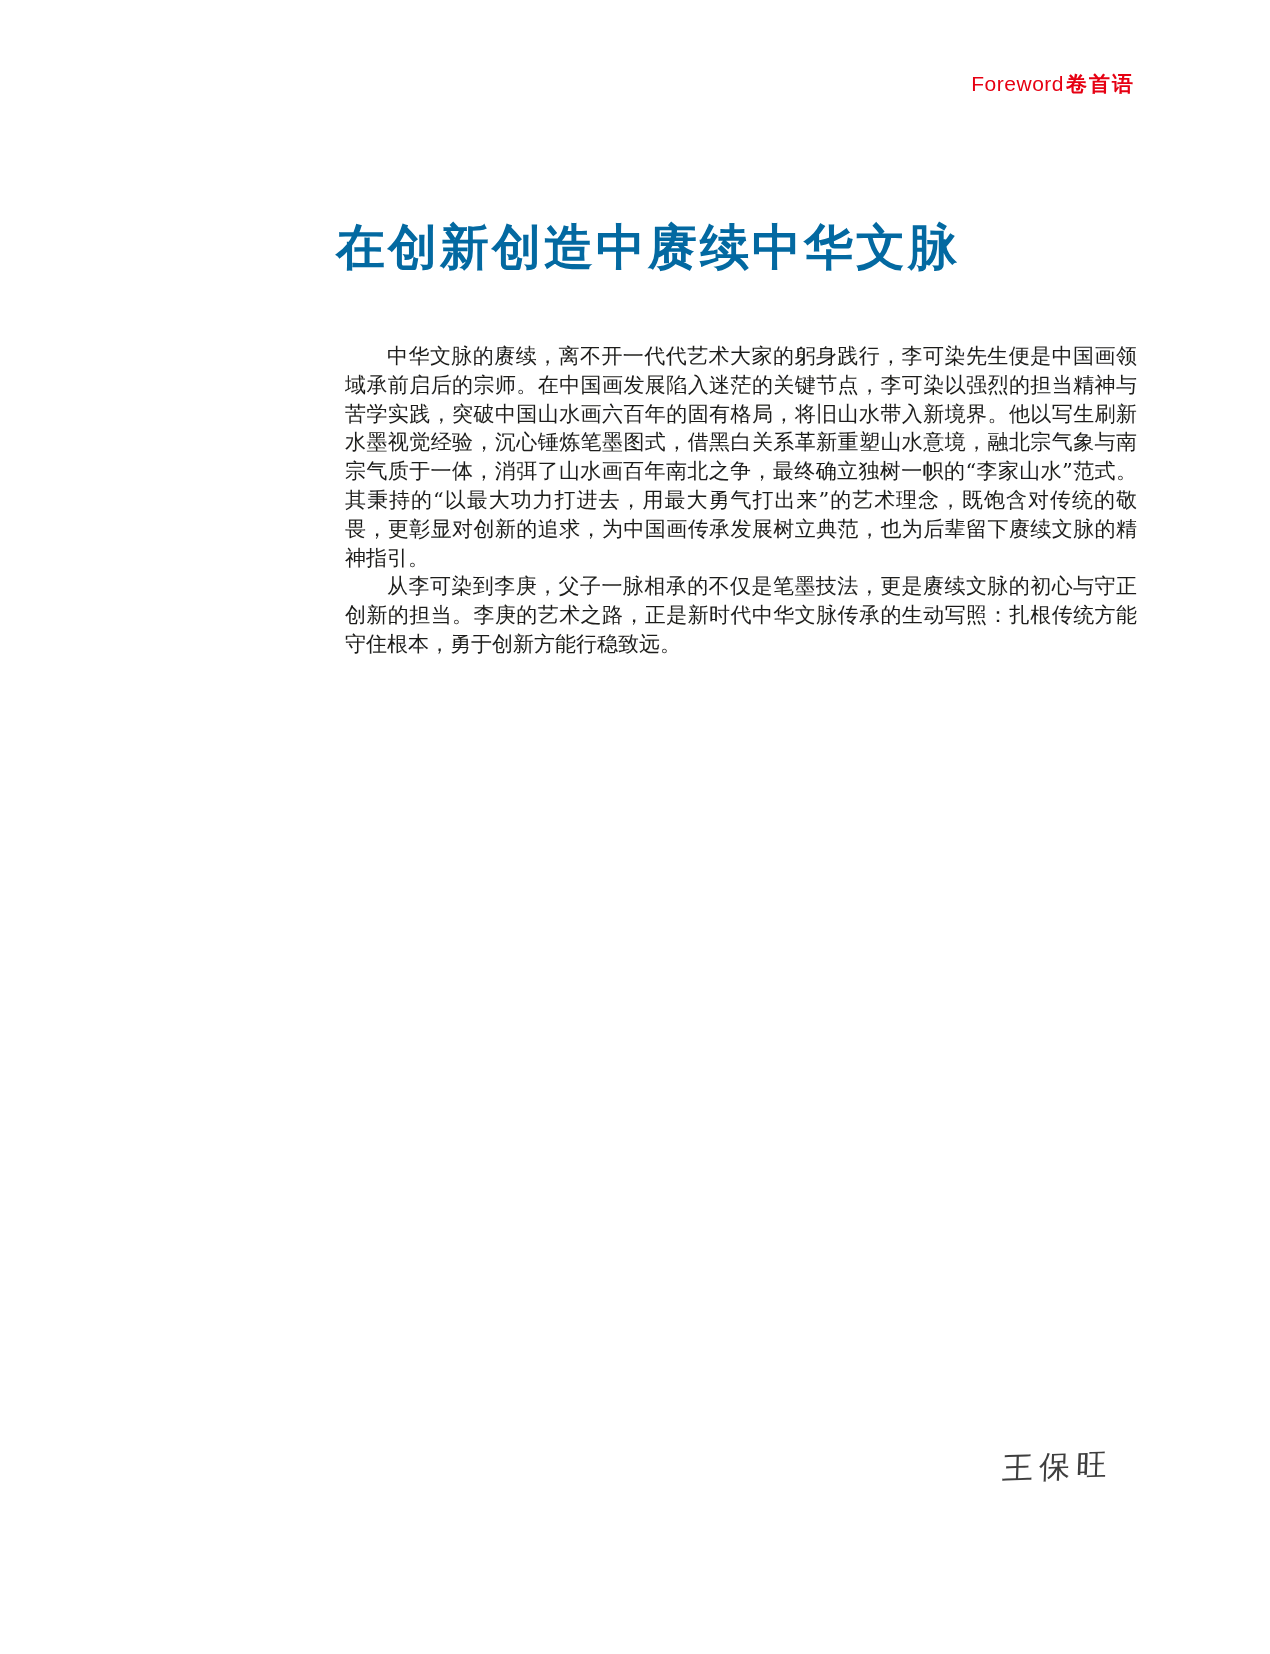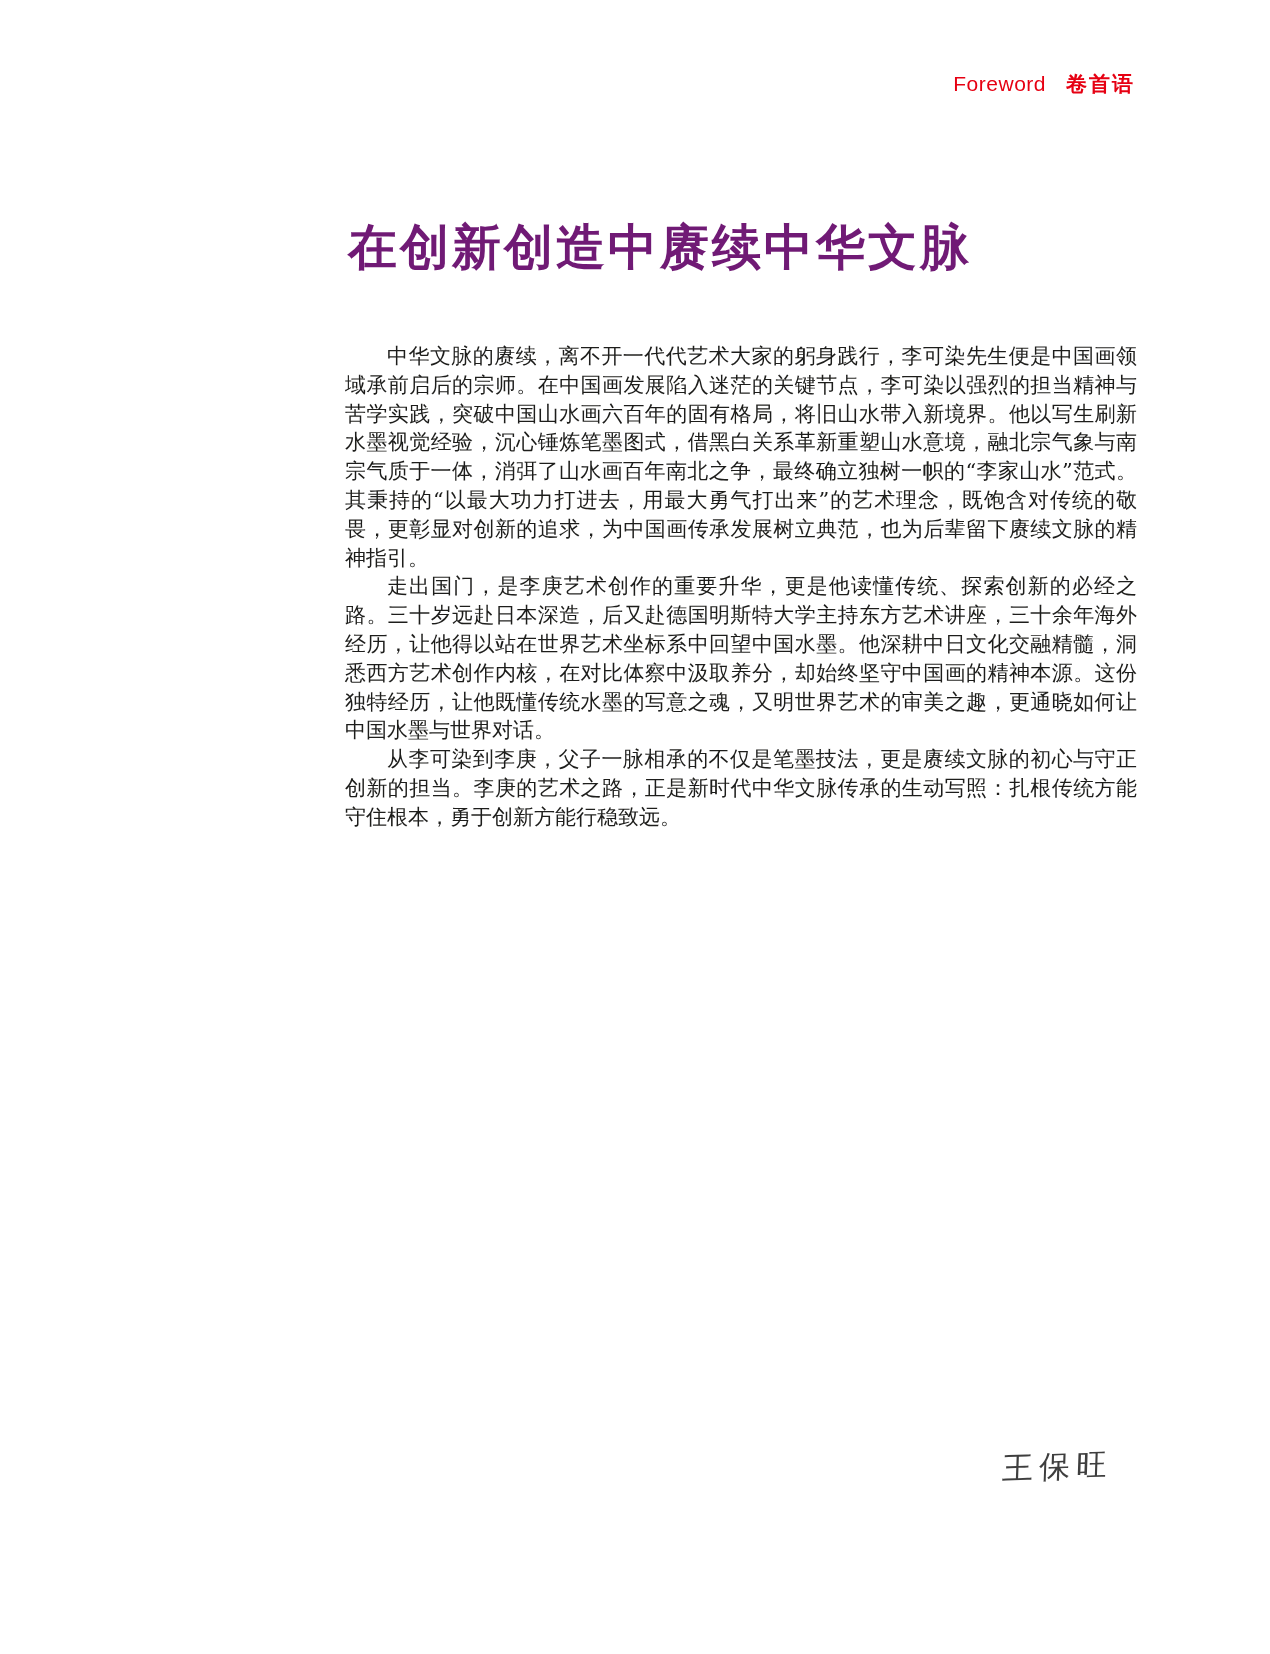--- a/index.html
+++ b/index.html
@@ -13,28 +13,28 @@
   }
   .folio{
     position:absolute;
     top:70px;right:135px;
     font-family:"Liberation Sans","DejaVu Sans",sans-serif;
     font-size:21px;
     color:#e60012;
     letter-spacing:0.5px;
     white-space:nowrap;
   }
-  .folio .zh{font-weight:bold;margin-left:20px;letter-spacing:2px;}
+  .folio .zh{font-weight:bold;margin-left:2px;letter-spacing:2px;}
   h1.title{
     position:absolute;
-    left:348px;top:215px;
+    left:336px;top:215px;
     margin:0;
     font-size:49px;
     font-weight:bold;
-    color:#701a75;
+    color:#0369a1;
     letter-spacing:3px;
     font-family:"DejaVu Serif","Liberation Serif",serif;
     white-space:nowrap;
   }
   .article{
     position:absolute;
     left:345px;top:342px;
     width:792px;
     font-size:21px;
     line-height:28.8px;
@@ -72,19 +72,18 @@
 <div class="page">
 
   <div class="folio">
     <span class="en">Foreword</span><span class="zh">卷首语</span>
   </div>
 
   <h1 class="title">在创新创造中赓续中华文脉</h1>
 
   <div class="article">
       <p>中华文脉的赓续，离不开一代代艺术大家的躬身践行，李可染先生便是中国画领域承前启后的宗师。在中国画发展陷入迷茫的关键节点，李可染以强烈的担当精神与苦学实践，突破中国山水画六百年的固有格局，将旧山水带入新境界。他以写生刷新水墨视觉经验，沉心锤炼笔墨图式，借黑白关系革新重塑山水意境，融北宗气象与南宗气质于一体，消弭了山水画百年南北之争，最终确立独树一帜的“李家山水”范式。其秉持的“以最大功力打进去，用最大勇气打出来”的艺术理念，既饱含对传统的敬畏，更彰显对创新的追求，为中国画传承发展树立典范，也为后辈留下赓续文脉的精神指引。</p>
-      <p>走出国门，是李庚艺术创作的重要升华，更是他读懂传统、探索创新的必经之路。三十岁远赴日本深造，后又赴德国明斯特大学主持东方艺术讲座，三十余年海外经历，让他得以站在世界艺术坐标系中回望中国水墨。他深耕中日文化交融精髓，洞悉西方艺术创作内核，在对比体察中汲取养分，却始终坚守中国画的精神本源。这份独特经历，让他既懂传统水墨的写意之魂，又明世界艺术的审美之趣，更通晓如何让中国水墨与世界对话。</p>
       <p>从李可染到李庚，父子一脉相承的不仅是笔墨技法，更是赓续文脉的初心与守正创新的担当。李庚的艺术之路，正是新时代中华文脉传承的生动写照：扎根传统方能守住根本，勇于创新方能行稳致远。</p>
     </div>
 
   <div class="signature">王保旺</div>
 
 </div>
 
 </body></html>

